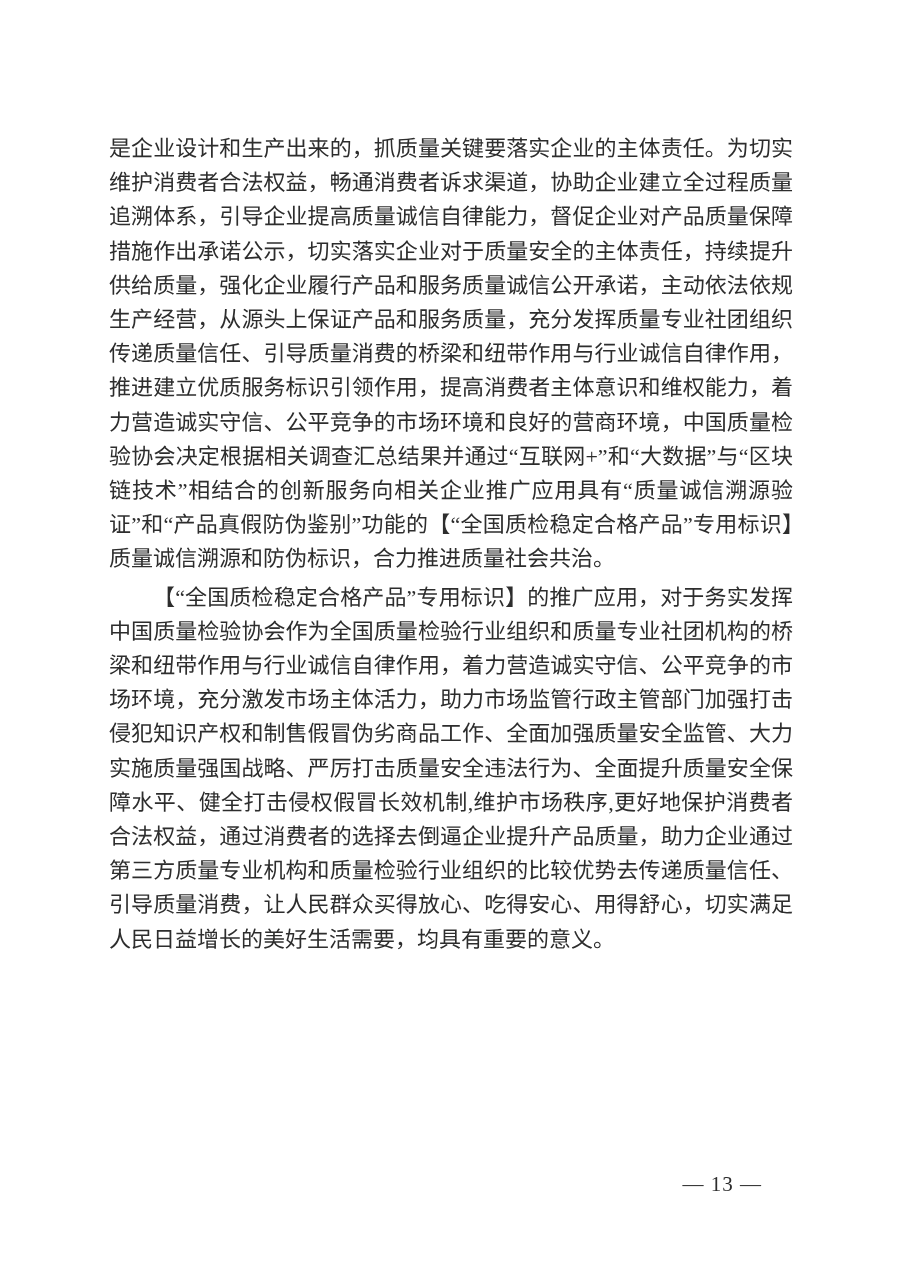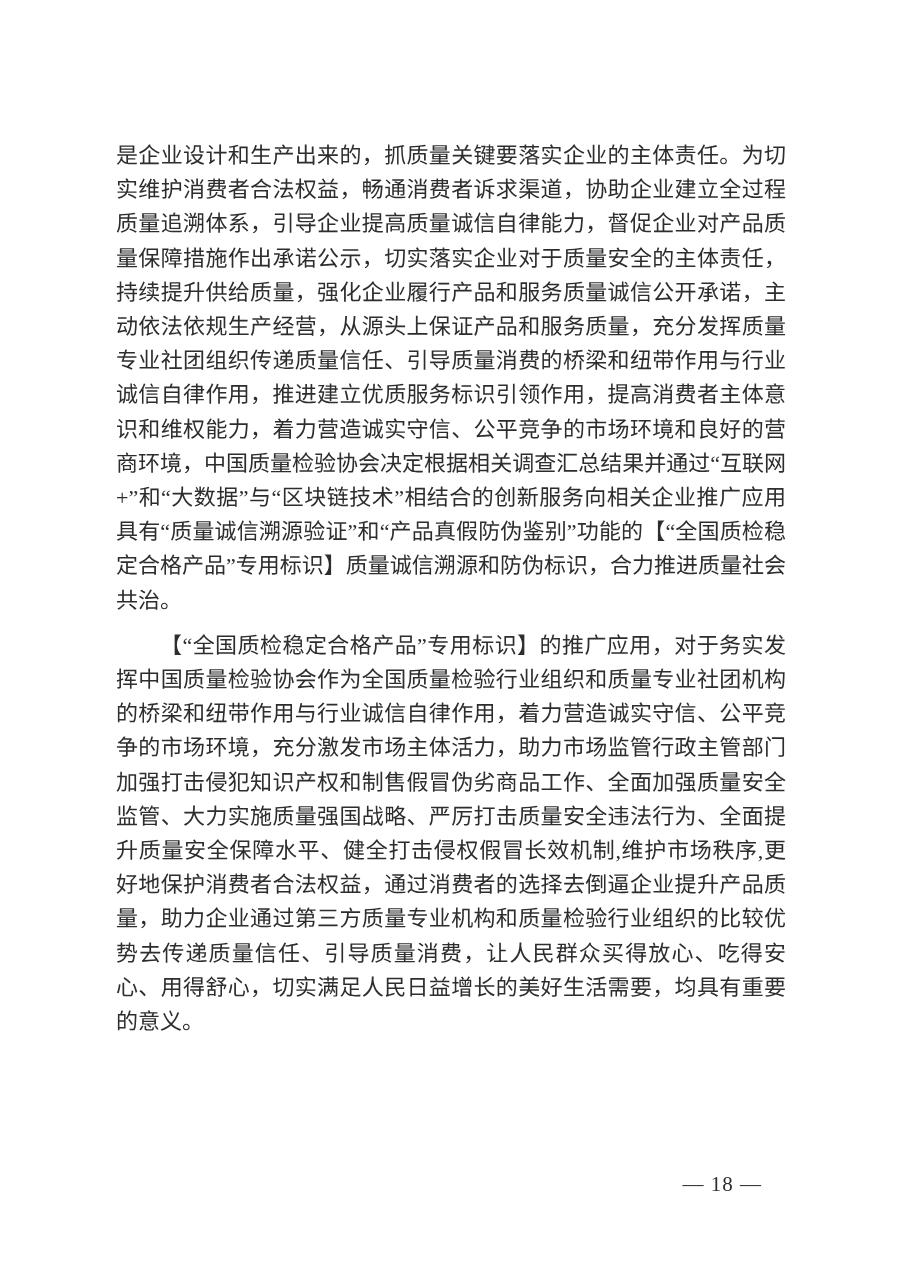--- a/index.html
+++ b/index.html
@@ -16,21 +16,21 @@
     color: #2d2d2d;
     overflow: hidden;
   }
   .content {
     position: absolute;
     left: 105px;
     top: 128px;
     width: 692px;
   }
   .para {
-    margin: 11px;
+    margin: 4px;
     padding: 0;
     font-size: 22px;
     line-height: 34.2px;
     text-align: justify;
     text-indent: 2em;
     word-break: break-all;
   }
   .para.continued {
     text-indent: 0;
   }
@@ -46,14 +46,14 @@
   }
 </style>
 </head>
 <body>
 
 <div class="page">
   <main class="content">
     <p class="para continued">是企业设计和生产出来的，抓质量关键要落实企业的主体责任。为切实维护消费者合法权益，畅通消费者诉求渠道，协助企业建立全过程质量追溯体系，引导企业提高质量诚信自律能力，督促企业对产品质量保障措施作出承诺公示，切实落实企业对于质量安全的主体责任，持续提升供给质量，强化企业履行产品和服务质量诚信公开承诺，主动依法依规生产经营，从源头上保证产品和服务质量，充分发挥质量专业社团组织传递质量信任、引导质量消费的桥梁和纽带作用与行业诚信自律作用，推进建立优质服务标识引领作用，提高消费者主体意识和维权能力，着力营造诚实守信、公平竞争的市场环境和良好的营商环境，中国质量检验协会决定根据相关调查汇总结果并通过“互联网+”和“大数据”与“区块链技术”相结合的创新服务向相关企业推广应用具有“质量诚信溯源验证”和“产品真假防伪鉴别”功能的【“全国质检稳定合格产品”专用标识】质量诚信溯源和防伪标识，合力推进质量社会共治。</p>
     <p class="para">【“全国质检稳定合格产品”专用标识】的推广应用，对于务实发挥中国质量检验协会作为全国质量检验行业组织和质量专业社团机构的桥梁和纽带作用与行业诚信自律作用，着力营造诚实守信、公平竞争的市场环境，充分激发市场主体活力，助力市场监管行政主管部门加强打击侵犯知识产权和制售假冒伪劣商品工作、全面加强质量安全监管、大力实施质量强国战略、严厉打击质量安全违法行为、全面提升质量安全保障水平、健全打击侵权假冒长效机制,维护市场秩序,更好地保护消费者合法权益，通过消费者的选择去倒逼企业提升产品质量，助力企业通过第三方质量专业机构和质量检验行业组织的比较优势去传递质量信任、引导质量消费，让人民群众买得放心、吃得安心、用得舒心，切实满足人民日益增长的美好生活需要，均具有重要的意义。</p>
   </main>
-  <footer class="page-footer">— 18 —</footer>
+  <footer class="page-footer">— 13 —</footer>
 </div>
 
 </body></html>

